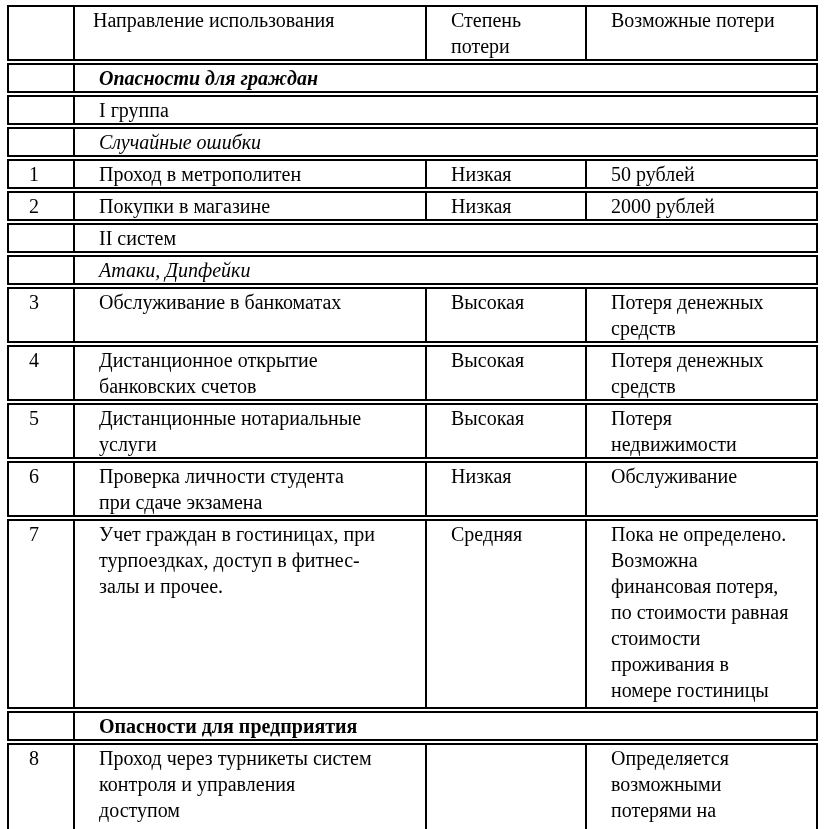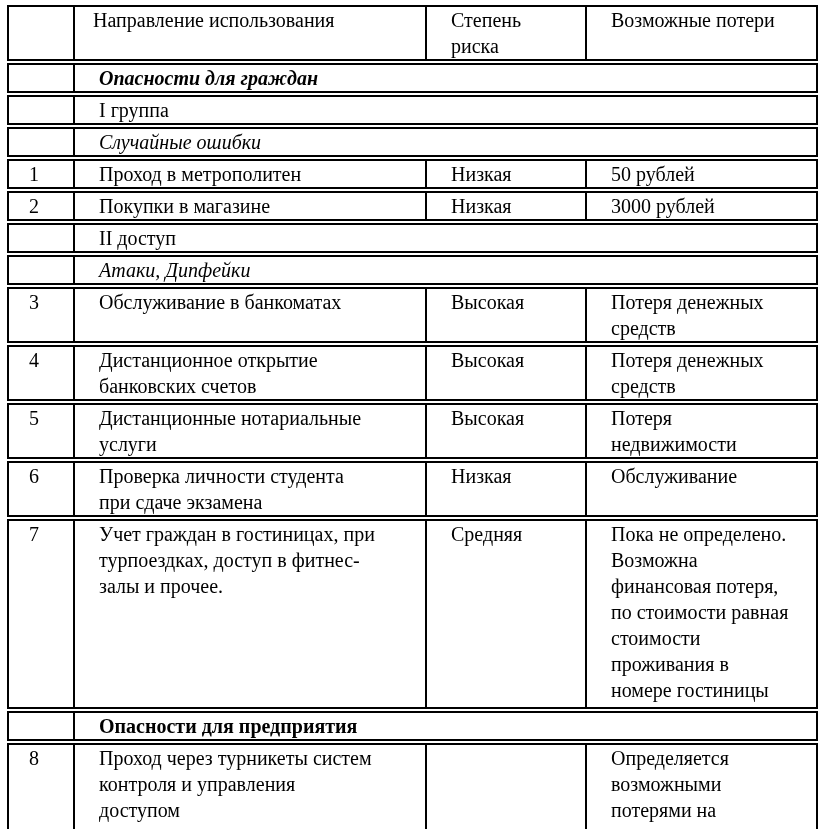--- a/index.html
+++ b/index.html
@@ -48,21 +48,21 @@
       <col style="width:352px">
       <col style="width:160px">
       <col style="width:233px">
   </colgroup>
 
   <tbody>
       <tr>
     <td class="c-num"></td>
     <td class="head-usage">Направление использования</td>
     <td>Степень
-риска</td>
+потери</td>
     <td>Возможные потери</td>
   </tr>
 
   <tr>
     <td class="c-num"></td>
     <td colspan="3" class="bold-italic">Опасности для граждан</td>
   </tr>
 
   <tr>
     <td class="c-num"></td>
@@ -78,26 +78,26 @@
     <td class="c-num">1</td>
     <td>Проход в метрополитен</td>
     <td>Низкая</td>
     <td>50 рублей</td>
   </tr>
 
   <tr class="row-d2">
     <td class="c-num">2</td>
     <td>Покупки в магазине</td>
     <td>Низкая</td>
-    <td>3000 рублей</td>
+    <td>2000 рублей</td>
   </tr>
 
   <tr>
     <td class="c-num"></td>
-    <td colspan="3">II доступ</td>
+    <td colspan="3">II систем</td>
   </tr>
 
   <tr>
     <td class="c-num"></td>
     <td colspan="3" class="italic">Атаки, Дипфейки</td>
   </tr>
 
   <tr class="row-d3">
     <td class="c-num">3</td>
     <td>Обслуживание в банкоматах</td>

